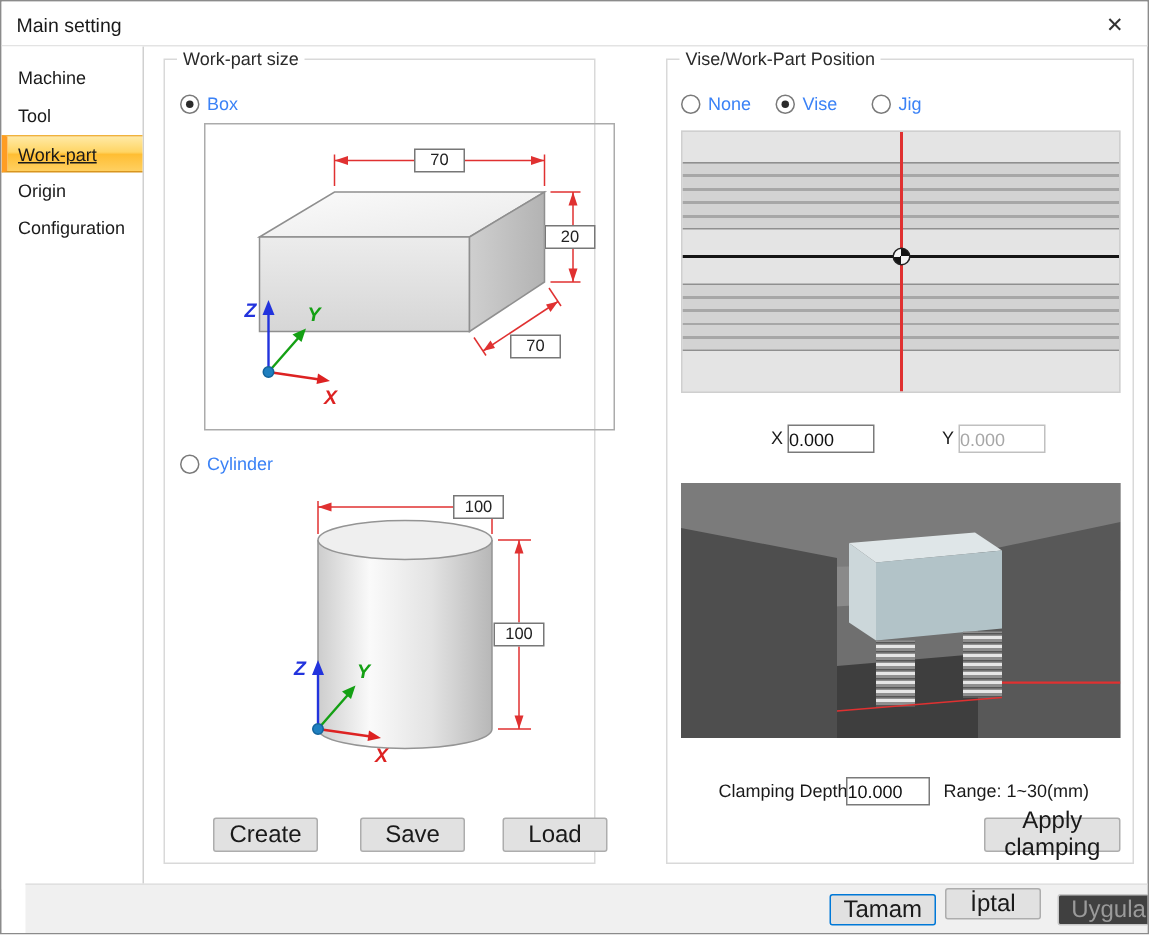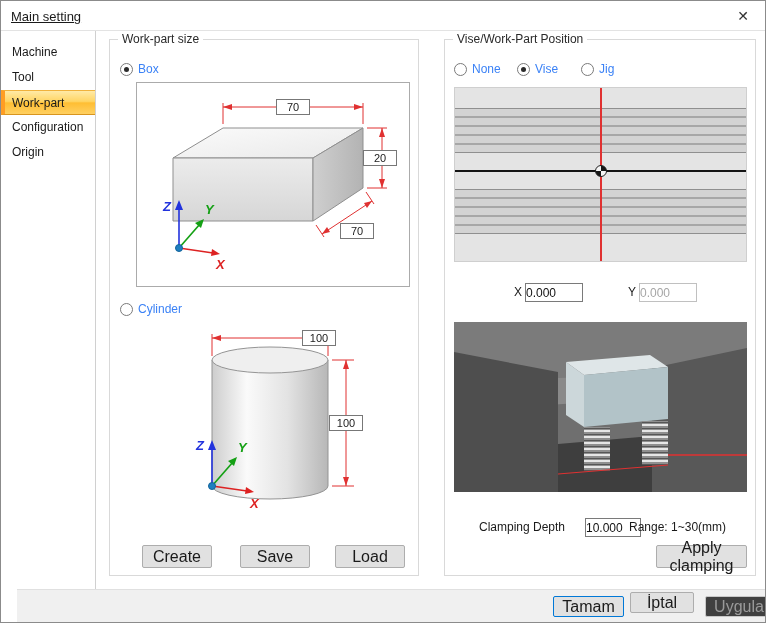--- a/index.html
+++ b/index.html
@@ -2,35 +2,35 @@
 <html><head>
 <meta charset="utf-8">
 <style>
   * { box-sizing: border-box; margin: 0; padding: 0; }
   body { font-family: "Liberation Sans", "DejaVu Sans", sans-serif; background: #ffffff; }
 
   .window { position: relative; width: 766px; height: 623px; border: 1px solid #8b8b8b; background: #fff; overflow: hidden; }
 
   
   .titlebar { position: absolute; left: 0; top: 0; right: 0; height: 30px; background: #fff; border-bottom: 1px solid #e3e3e3; }
-  .title { position: absolute; left: 10px; top: 8px; font-size: 13px; color: #1a1a1a; text-decoration: underline; }
+  .title { position: absolute; left: 10px; top: 8px; font-size: 13px; color: #1a1a1a; }
   .close { position: absolute; right: 16px; top: 7px; font-size: 14px; color: #333; cursor: pointer; }
 
   
   .sidebar { position: absolute; left: 0; top: 30px; width: 95px; height: 562px; border-right: 1px solid #d0d0d0; padding-top: 9px; background: #fff; }
   .side-item { height: 25px; line-height: 25px; padding-left: 11px; font-size: 12px; color: #1a1a1a; cursor: pointer; }
   .side-item.selected {
     background: linear-gradient(180deg, #ffeaa6 0%, #ffd564 45%, #ffbe33 52%, #ffd061 100%);
     border-top: 1px solid #f0b23c; border-bottom: 1px solid #d8951f;
-    border-left: 4px solid #ff9d23; padding-left: 7px;
+    border-left: 4px solid #ff9d23; padding-left: 7px; text-decoration: underline;
   }
 
   
   .group { position: absolute; border: 1px solid #d9d9d9; background: #fff; }
-  .group.workpart { left: 108px; top: 38px; width: 310px; height: 537px; padding-left: 34px; }
+  .group.workpart { left: 108px; top: 38px; width: 288px; height: 537px; padding-left: 34px; }
   .group.visepos  { left: 443px; top: 38px; width: 312px; height: 537px; }
   .group-label { position: absolute; top: -8px; left: 8px; background: #fff; padding: 0 4px; font-size: 12px; color: #2a2a2a; white-space: nowrap; }
 
   
   .radio-row { position: absolute; display: flex; align-items: center; gap: 5px; font-size: 12px; color: #3b82f6; cursor: pointer; }
   .radio { width: 13px; height: 13px; border-radius: 50%; border: 1px solid #7a7a7a; background: #fff; position: relative; display: inline-block; }
   .radio.checked::after { content: ""; position: absolute; left: 3px; top: 3px; width: 5px; height: 5px; border-radius: 50%; background: #2b2b2b; }
 
   
   .box-frame { position: absolute; left: 26px; top: 42px; width: 274px; height: 205px; border: 1px solid #ababab; }
@@ -71,22 +71,22 @@
 
   <div class="titlebar">
     <span class="title">Main setting</span>
     <span class="close">✕</span>
   </div>
 
   <div class="sidebar">
     <div class="side-item">Machine</div>
     <div class="side-item">Tool</div>
     <div class="side-item selected">Work-part</div>
+    <div class="side-item">Origin</div>
     <div class="side-item">Configuration</div>
-    <div class="side-item">Origin</div>
   </div>
 
   <div class="group workpart">
     <span class="group-label">Work-part size</span>
 
     <label class="radio-row" style="left:10px;top:22px">
       <span class="radio checked"></span>
       <span>Box</span>
     </label>
 
@@ -260,21 +260,21 @@
 
         <rect x="130" y="105" width="26" height="44" fill="url(#screws)"></rect>
         <rect x="188" y="99" width="26" height="44" fill="url(#screws)"></rect>
 
         <line x1="214" y1="133" x2="293" y2="133" stroke="#e03131" stroke-width="1.5"></line>
         <line x1="104" y1="152" x2="214" y2="143" stroke="#e03131" stroke-width="1"></line>
       </svg>
     </div>
 
     <span class="fldlabel" style="left:34px;top:478px">Clamping Depth</span>
-    <input class="field" style="left: 119px; top: 478px; width: 56px; margin-left: 21px;" value="10.000">
+    <input class="field" style="left: 119px; top: 478px; width: 56px;" value="10.000">
     <span class="fldlabel" style="left:184px;top:478px">Range: 1~30(mm)</span>
 
     <button class="btn" style="left:211px;top:505px;width:91px">Apply clamping</button>
   </div>
 
   <div class="footer">
     <button class="btn default" style="left:536px;top:6px;width:71px">Tamam</button>
     <button class="btn" style="left:613px;top:2px;width:64px">İptal</button>
     <button class="btn disabled" style="left:688px;top:6px;width:68px">Uygula</button>
   </div>

